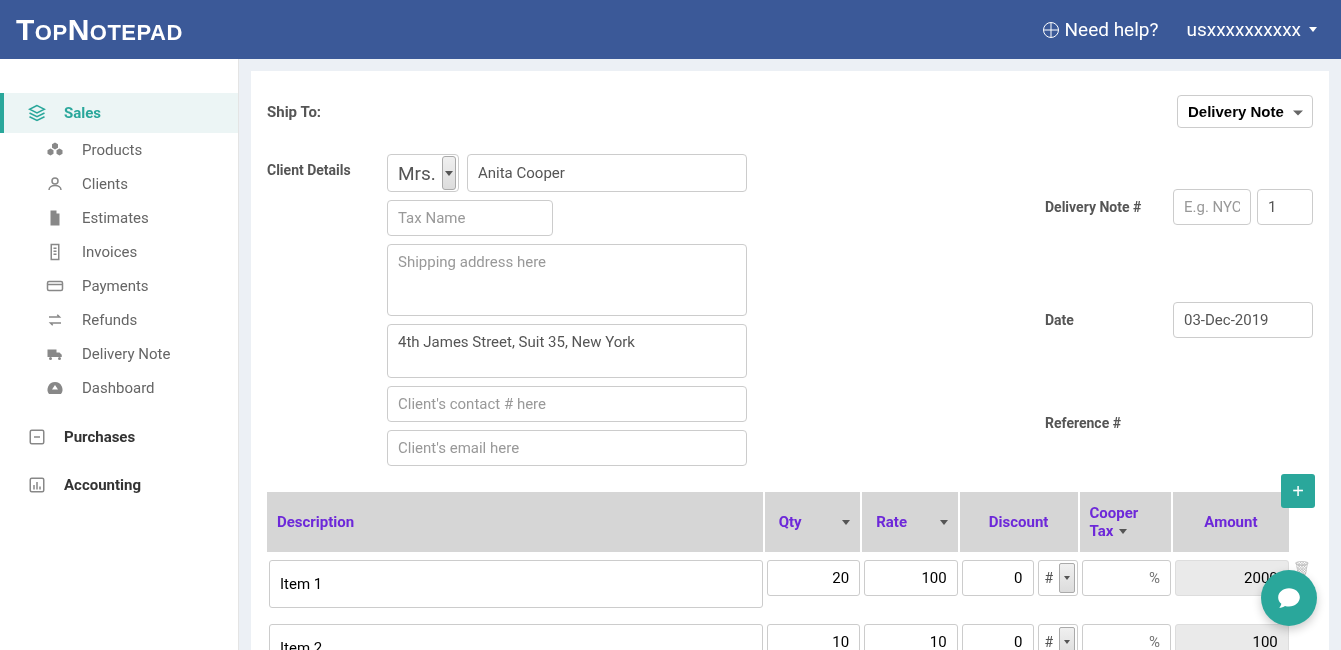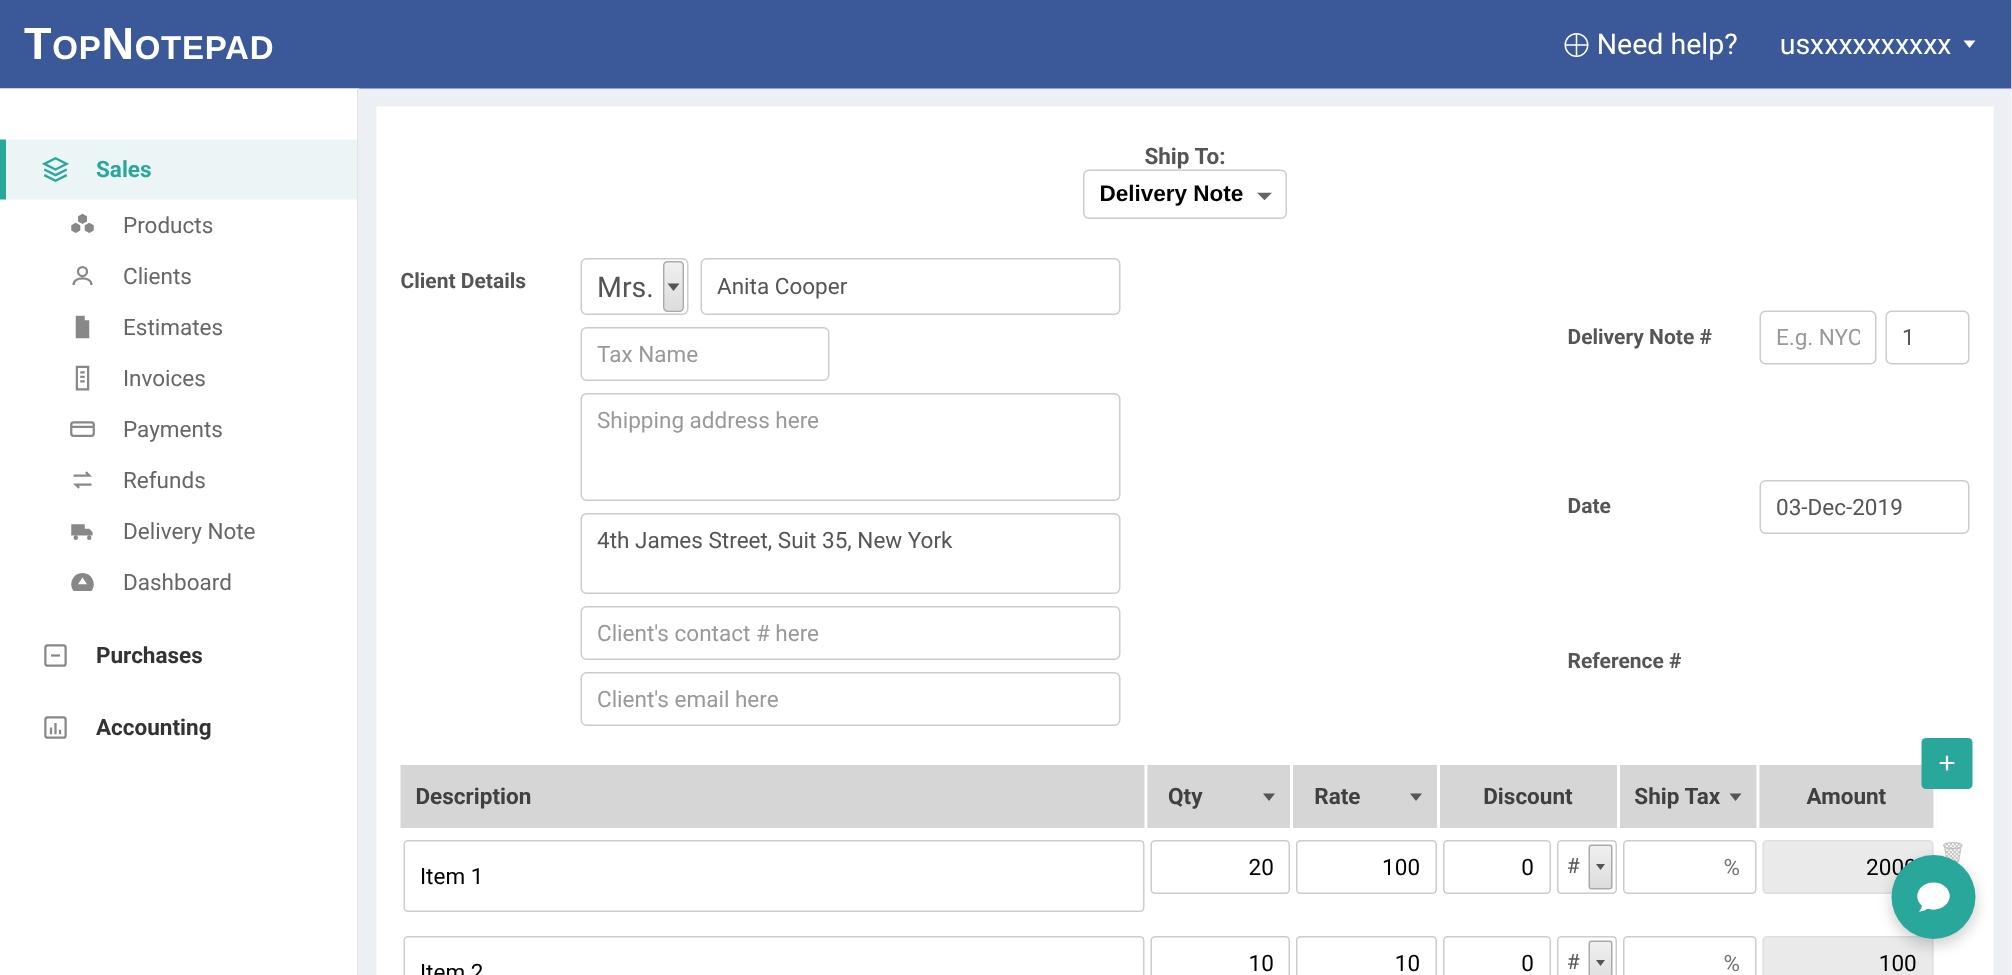--- a/index.html
+++ b/index.html
@@ -112,21 +112,20 @@
     background: #fff;
     padding: 24px 16px 16px 16px;
     min-height: 100%;
   }
 
   .ship-row {
     display: flex;
     justify-content: space-between;
     align-items: center;
     margin-bottom: 26px;
-    flex-direction: column;
   }
   .ship-label { font-weight: 700; color: #555; font-size: 15px; }
   .doc-type-select {
     border: 1px solid #ccc;
     border-radius: 4px;
     padding: 7px 28px 7px 10px;
     font-weight: 700;
     font-size: 15px;
     background: #fff;
     appearance: none;
@@ -226,21 +225,21 @@
     cursor: pointer;
     border: none;
   }
   table.items {
     width: 100%;
     border-collapse: separate;
     border-spacing: 0;
   }
   table.items th {
     background: #d6d6d6;
-    color: #404040;
+    color: #6d28d9;
     font-weight: 700;
     text-align: left;
     padding: 12px 10px;
     font-size: 15px;
     border-right: 2px solid #fff;
   }
   table.items th:last-child { border-right: none; }
   table.items th.ralign, table.items td.ralign { text-align: right; }
   table.items th .th-caret {
     float: right;
@@ -498,21 +497,21 @@
               <th><span>Description</span></th>
               <th class="ralign">
                   <span style="float:left;margin-left:4px">Qty</span>
                   <span class="th-caret"></span>
                 </th>
               <th class="ralign">
                   <span style="float:left;margin-left:4px">Rate</span>
                   <span class="th-caret"></span>
                 </th>
               <th style="text-align:center"><span>Discount</span></th>
-              <th><span>Ship Tax</span> <span class="th-caret" style="float:none;display:inline-block;margin:0 0 2px 2px"></span></th>
+              <th><span>Cooper Tax</span> <span class="th-caret" style="float:none;display:inline-block;margin:0 0 2px 2px"></span></th>
               <th style="text-align:center"><span>Amount</span></th>
               <th style="background:#fff;border:none;width:18px"></th>
             </tr>
           </thead>
           <tbody id="items-body">
               <tr>
     <td class="desc"><input class="cell-input" style="height: 48px;" value="Item 1"></td>
     <td><input class="cell-input num" value="20" style=""></td>
     <td><input class="cell-input num" value="100" style=""></td>
     <td>

